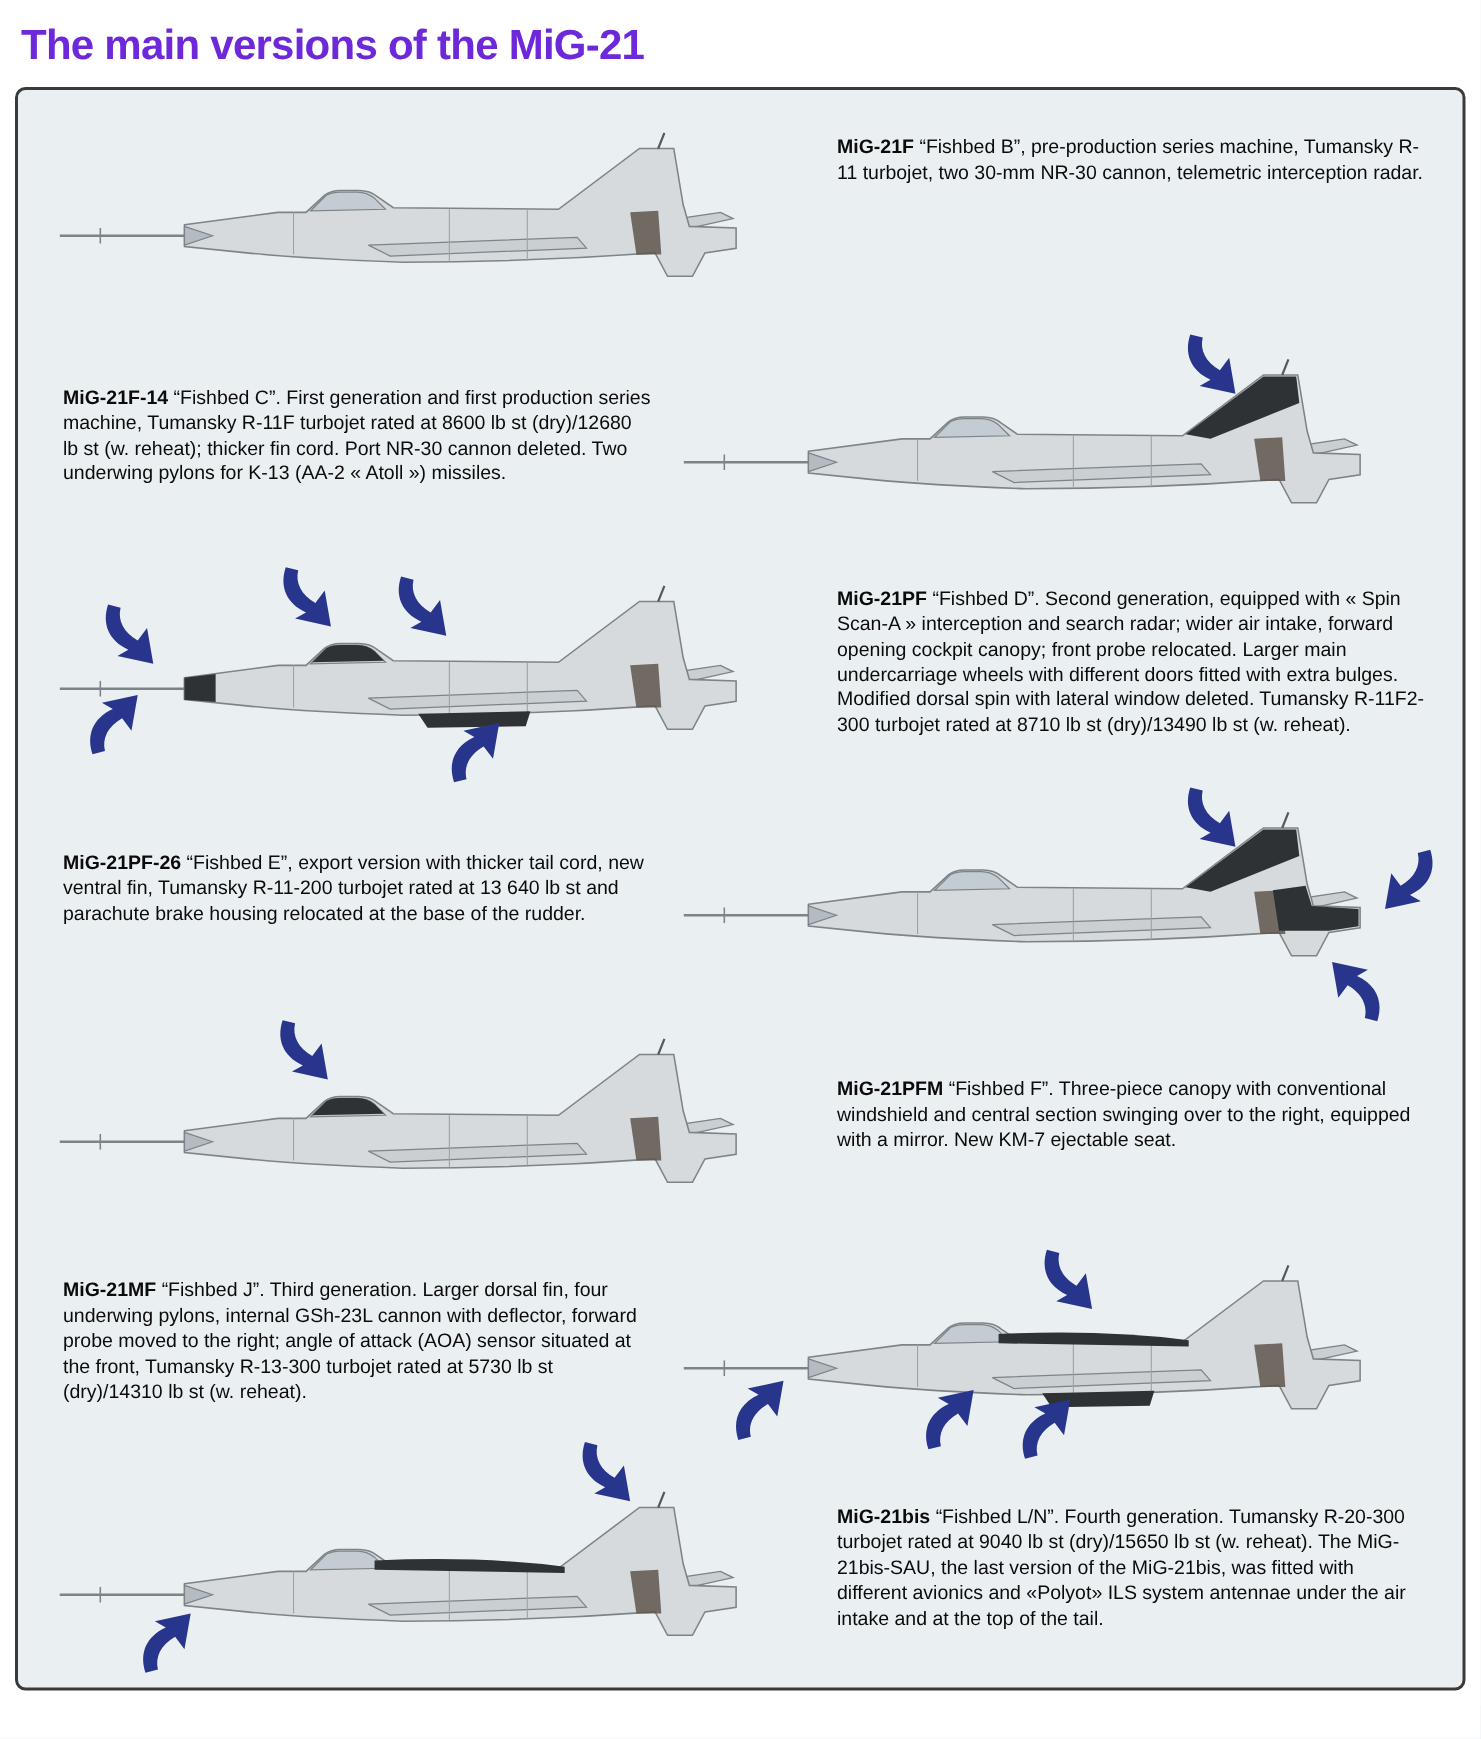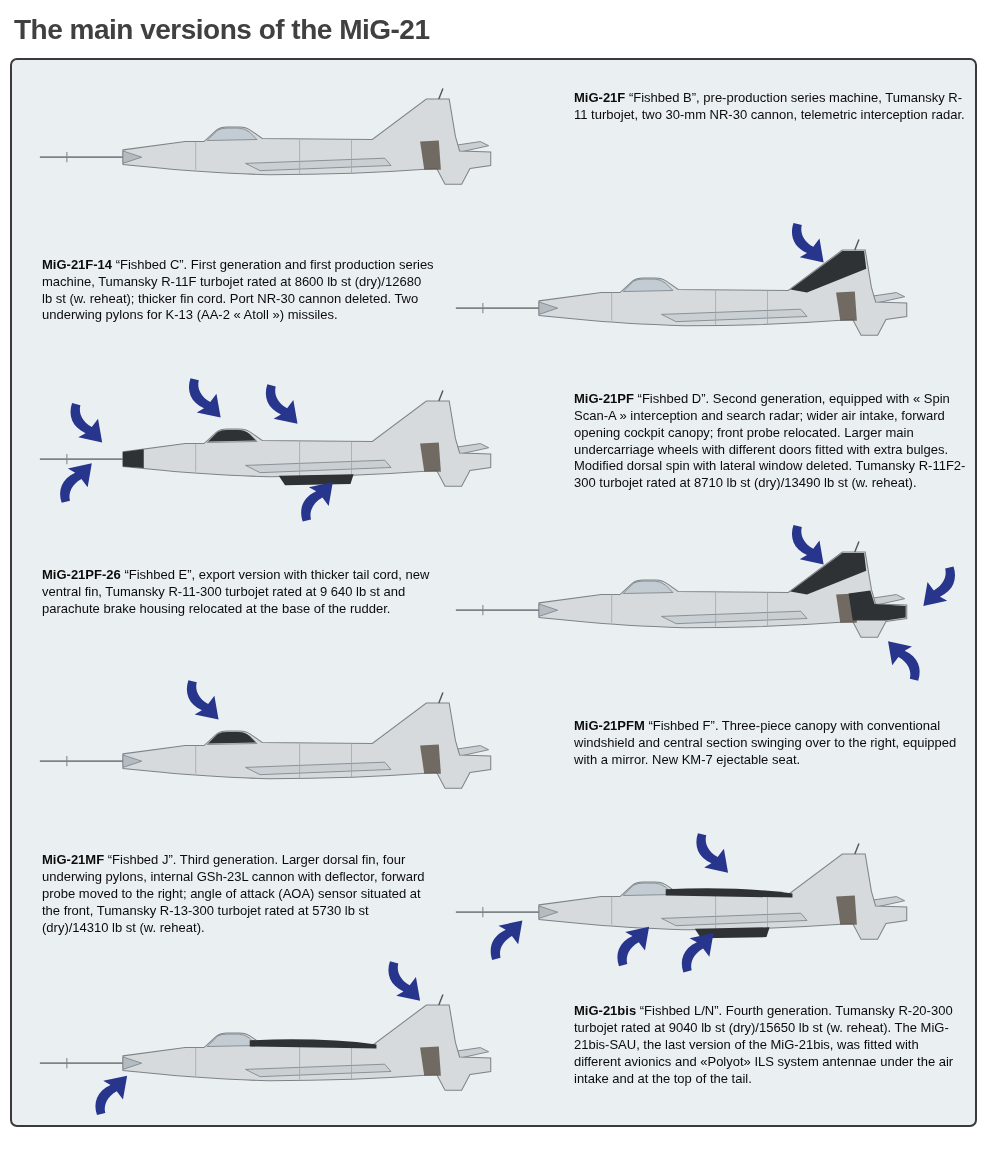--- a/index.html
+++ b/index.html
@@ -7,32 +7,32 @@
     --arrow:#27358c;
     --airframe:#d6dadc;
     --airframe-stroke:#7d8488;
     --dark-detail:#2e3234;
     --border:#3a3a3a;
   }
   *{box-sizing:border-box;}
   html,body{margin:0;padding:0;background:#ffffff;}
   body{width:987px;font-family:"Liberation Sans","DejaVu Sans",sans-serif;color:#111;}
   .page{padding:6px 10px 10px 10px;}
-  .title{font-size:28px;font-weight:700;letter-spacing:-0.5px;margin:8px 0 12px 4px;color:#404040;}
+  .title{font-size:28px;font-weight:700;letter-spacing:-0.5px;margin:8px 0 12px 4px;color:#6d28d9;}
   .panel{
     border:2px solid var(--border,#3a3a3a);
     border-radius:7px;
     background:var(--panel-background,#eaeff2);
     padding:4px 12px;
     overflow:hidden;
   }
   .row{display:flex;align-items:center;height:151px;}
   .row .desc{
     flex:0 0 392px;width:392px;
-    font-size:13px;line-height:1.3;color:#0b0b0b;margin:16px;
+    font-size:13px;line-height:1.3;color:#0b0b0b;margin:0;
   }
   .row .vname{font-weight:700;}
   .row.img-left .plane{margin-right:14px;}
   .row.img-right .desc{margin-left:18px;margin-right:6px;}
   .row-1 .desc{align-self:flex-start;margin-top:26px;}
   figure.plane{margin:0;flex:0 0 auto;}
   .plane-svg{display:block;width:520px;height:187px;margin:-19px 0;overflow:visible;}
   .defs-svg{position:absolute;width:0;height:0;}
 </style>
 </head>
@@ -121,21 +121,21 @@
             </g>
           <g>
               <use href="#arrow" transform="translate(246,122) scale(1,-1)"></use>
             </g>
         </svg>
       </figure>
       <p class="desc"><strong class="vname">MiG-21PF</strong> <span class="vtext">“Fishbed D”. Second generation, equipped with « Spin Scan-A » interception and search radar; wider air intake, forward opening cockpit canopy; front probe relocated. Larger main undercarriage wheels with different doors fitted with extra bulges. Modified dorsal spin with lateral window deleted. Tumansky R-11F2-300 turbojet rated at 8710 lb st (dry)/13490 lb st (w. reheat).</span></p>
     </section>
 
     <section class="row img-right">
-      <p class="desc"><strong class="vname">MiG-21PF-26</strong> <span class="vtext">“Fishbed E”, export version with thicker tail cord, new ventral fin, Tumansky R-11-300 turbojet rated at 9 640 lb st and parachute brake housing relocated at the base of the rudder.</span></p>
+      <p class="desc"><strong class="vname">MiG-21PF-26</strong> <span class="vtext">“Fishbed E”, export version with thicker tail cord, new ventral fin, Tumansky R-11-200 turbojet rated at 13 640 lb st and parachute brake housing relocated at the base of the rudder.</span></p>
       <figure class="plane">
         <svg class="plane-svg" viewBox="-15 -45 500 180" preserveAspectRatio="xMidYMid meet">
           <use href="#mig21"></use>
           <use href="#ov-fin"></use>
           <use href="#ov-aft"></use>
           <g>
               <use href="#arrow" transform="translate(318,-20)"></use>
             </g>
           <g>
               <use href="#arrow" transform="translate(486,20) scale(-1,1)"></use>

